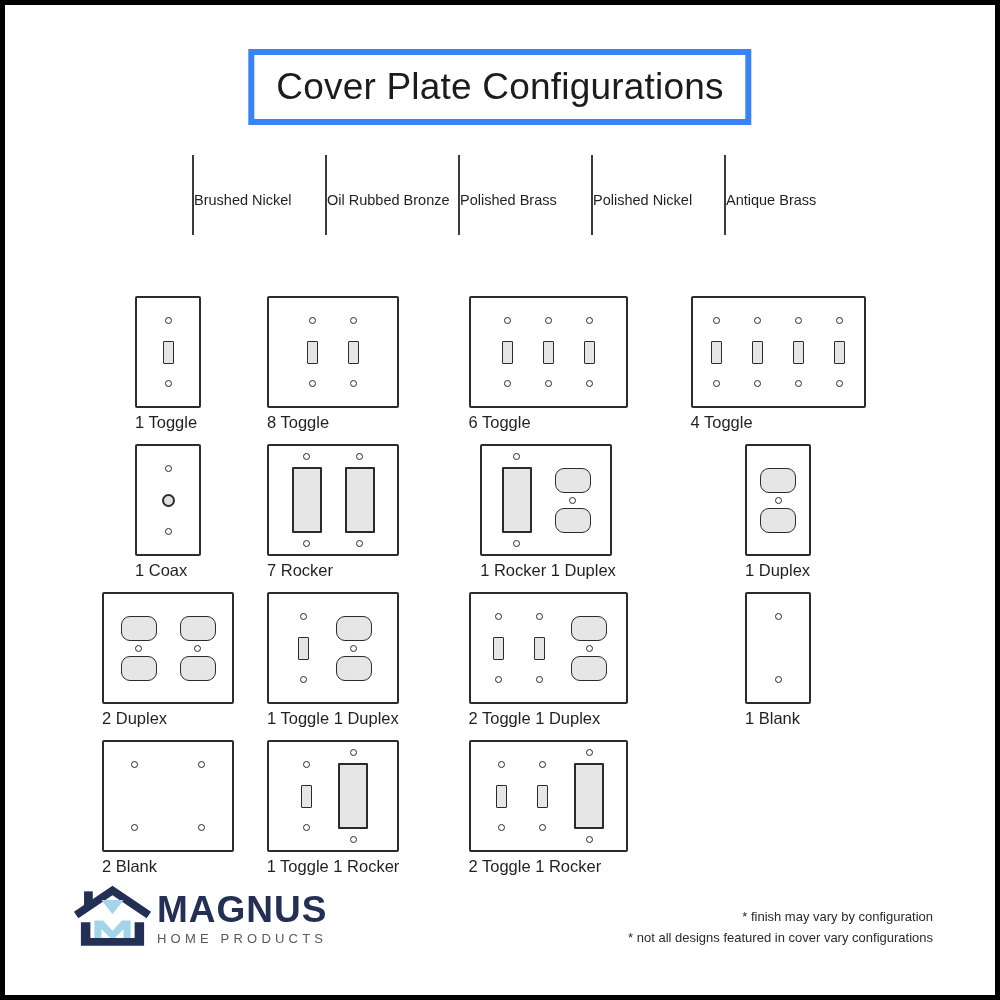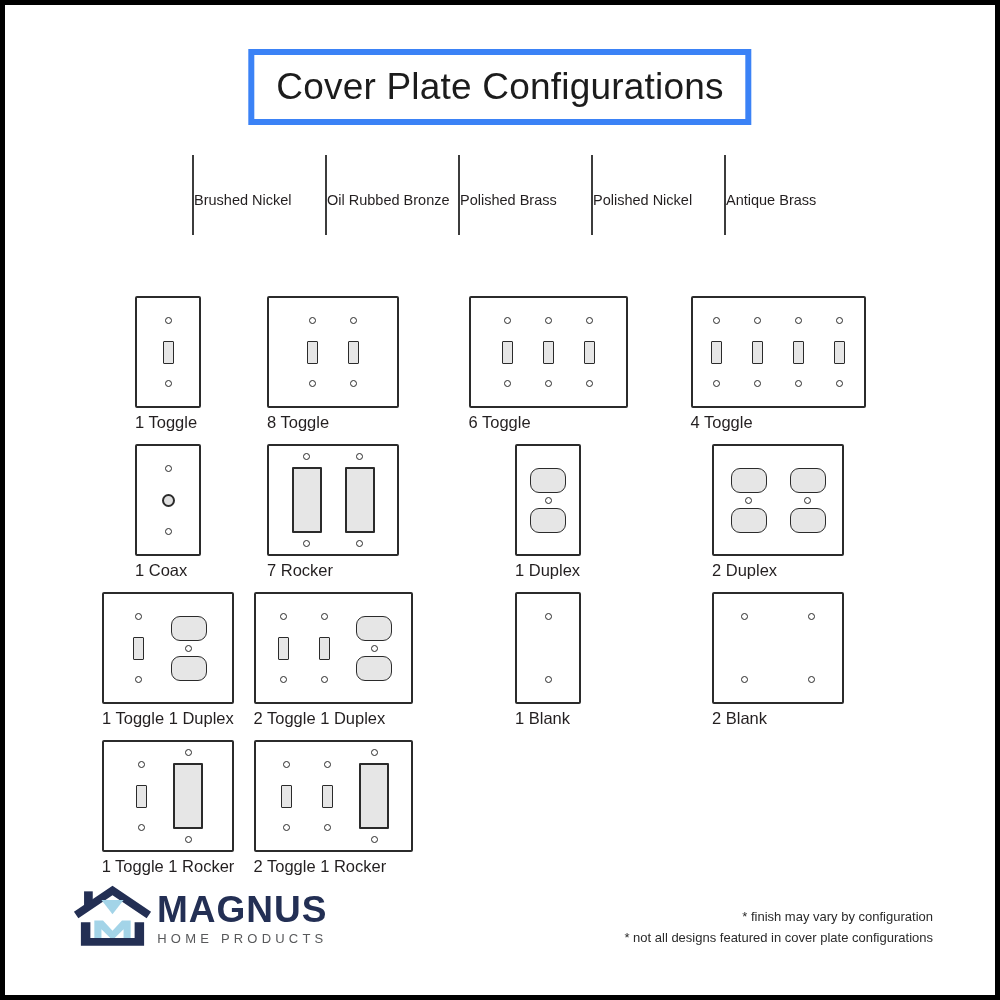--- a/index.html
+++ b/index.html
@@ -65,21 +65,21 @@
   .screw{width:7px;height:7px;border-radius:50%;border:1.5px solid var(--stroke);background:#fff;box-sizing:border-box;}
   .toggle{width:11px;height:23px;border:1.5px solid var(--stroke);background:var(--opening);border-radius:1px;box-sizing:border-box;}
   .rocker{width:30px;height:66px;border:2px solid var(--stroke);background:var(--opening);border-radius:1px;box-sizing:border-box;}
   .outlet{width:36px;height:25px;border:1.5px solid var(--stroke);background:var(--opening);border-radius:9px;box-sizing:border-box;}
   .coax{width:13px;height:13px;border:2px solid var(--stroke);background:#e0e0e0;border-radius:50%;box-sizing:border-box;}
   
   .logo{position:absolute;left:68px;top:880px;display:flex;align-items:flex-start;}
   .logo svg{display:block;}
   .logo-text{margin-left:5px;margin-top:6px;}
   .logo-name{font-size:37px;font-weight:bold;color:var(--navy);letter-spacing:1px;line-height:1;}
-  .logo-tagline{font-size:13px;color:#58595b;letter-spacing:4.2px;margin-top:3px;white-space:nowrap;text-align:right;}
+  .logo-tagline{font-size:13px;color:#58595b;letter-spacing:4.2px;margin-top:3px;white-space:nowrap;}
   
   .footnotes{position:absolute;right:62px;top:901px;text-align:right;font-size:13px;line-height:21px;color:#2a2a2a;}
 </style>
 </head>
 <body>
 
 <div class="canvas" style="--stroke: #2b2b2b; --opening: #e6e6e6; --navy: #232f54;">
 
   <div class="title-box">
     <span>Cover Plate Configurations</span>
@@ -211,20 +211,35 @@
             <div class="rocker"></div>
             <div class="screw"></div>
           </div>
           <div class="col col-rocker">
             <div class="screw"></div>
             <div class="rocker"></div>
             <div class="screw"></div>
           </div>
         </div>
         <div class="cfg-label">7 Rocker</div>
+      </div>
+      <div class="cell">
+        <div class="plate" style="width: 132px;">
+          <div class="col col-rocker">
+            <div class="screw"></div>
+            <div class="rocker"></div>
+            <div class="screw"></div>
+          </div>
+          <div class="col col-duplex">
+            <div class="outlet"></div>
+            <div class="screw"></div>
+            <div class="outlet"></div>
+          </div>
+        </div>
+        <div class="cfg-label">1 Rocker 1 Duplex</div>
       </div>
       <div class="cell">
         <div class="plate" style="width: 66px;">
           <div class="col col-duplex">
             <div class="outlet"></div>
             <div class="screw"></div>
             <div class="outlet"></div>
           </div>
         </div>
         <div class="cfg-label">1 Duplex</div>
@@ -347,16 +362,16 @@
       <path d="M10 46 L22 46 L22 66 L78 66 L78 46 L90 46 L90 76 L10 76 Z" class="navy-fill" fill="#232f54"></path>
     </svg>
     <div class="logo-text">
       <div class="logo-name">MAGNUS</div>
       <div class="logo-tagline">HOME PRODUCTS</div>
     </div>
   </div>
 
   <div class="footnotes">
     <div>* finish may vary by configuration</div>
-    <div>* not all designs featured in cover plate configurations</div>
+    <div>* not all designs featured in cover vary configurations</div>
   </div>
 
 </div>
 
 </body></html>

